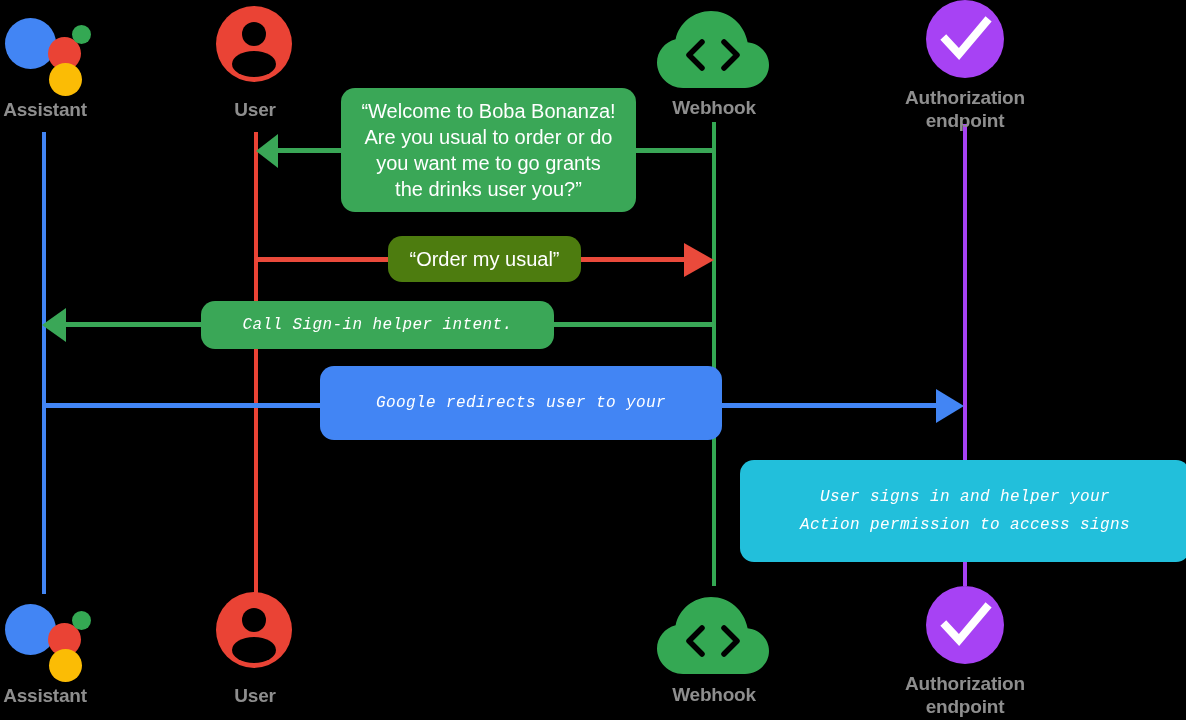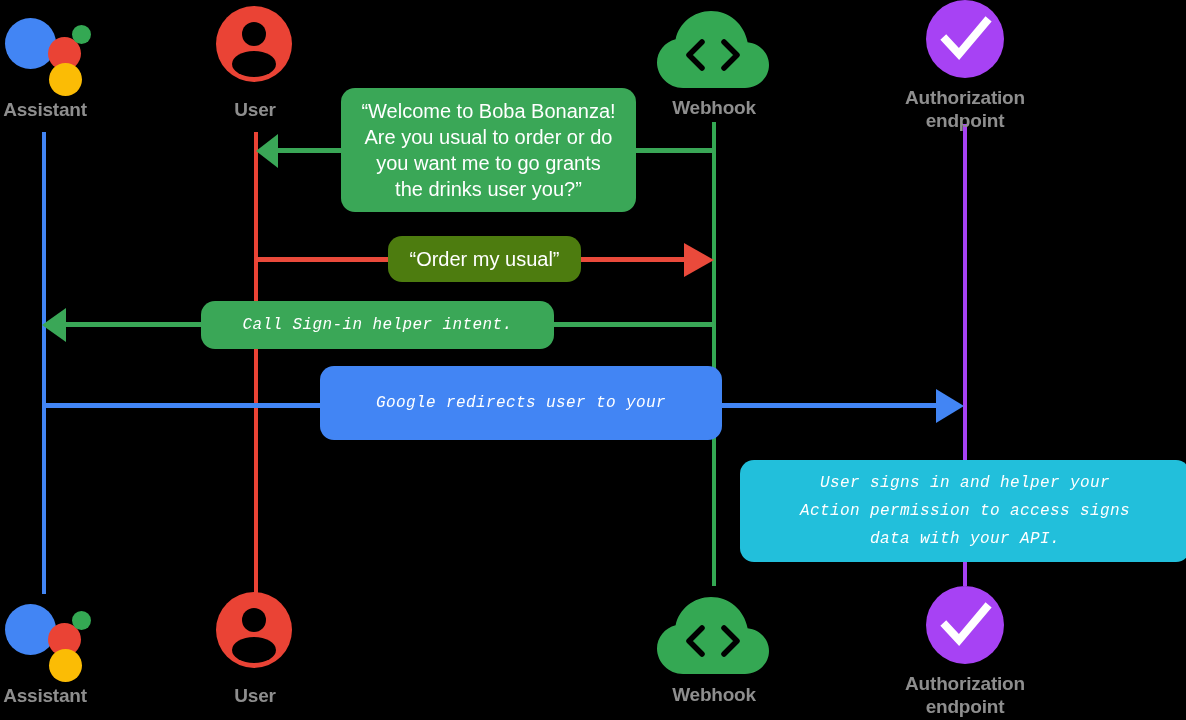--- a/index.html
+++ b/index.html
@@ -177,21 +177,20 @@
   <div class="msg-box mono" style="left:304px; top:366px; width:402px; height:74px; background:#4285F4;margin-left:16px;">
     <div class="inner">
       <div>Google redirects user to your</div>
     </div>
   </div>
 
   <div class="msg-box mono" style="left:740px; top:460px; width:450px; height:102px; background:#22BFDB;">
     <div class="inner">
       <div>User signs in and helper your</div>
       <div>Action permission to access signs</div>
-      <div>data with your API.</div>
     </div>
   </div>
 
   <div class="assistant-logo" style="left:2px; top:594px;">
     <div class="dot dot-blue"></div>
     <div class="dot dot-red"></div>
     <div class="dot dot-green"></div>
     <div class="dot dot-yellow"></div>
   </div>
   <div class="actor-label" style="left:-16px; top:684px; width:122px;">Assistant</div>

